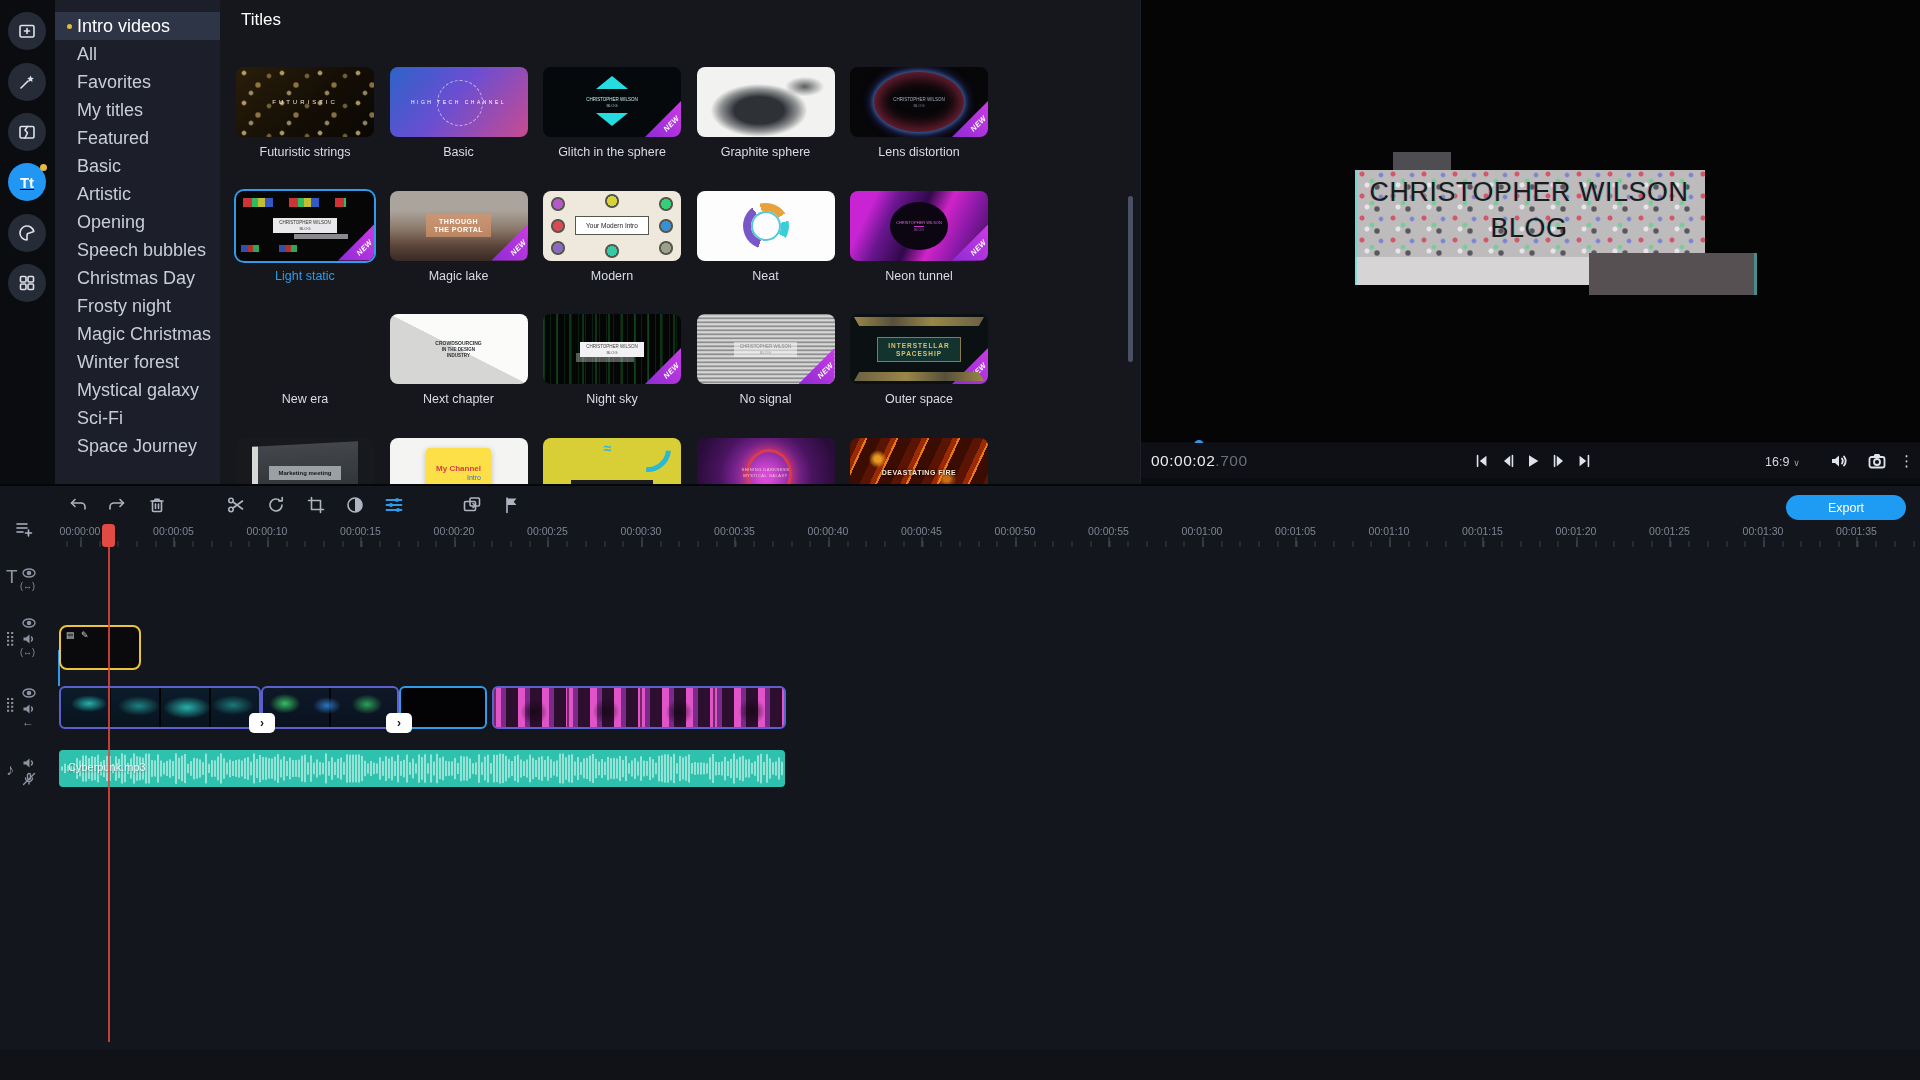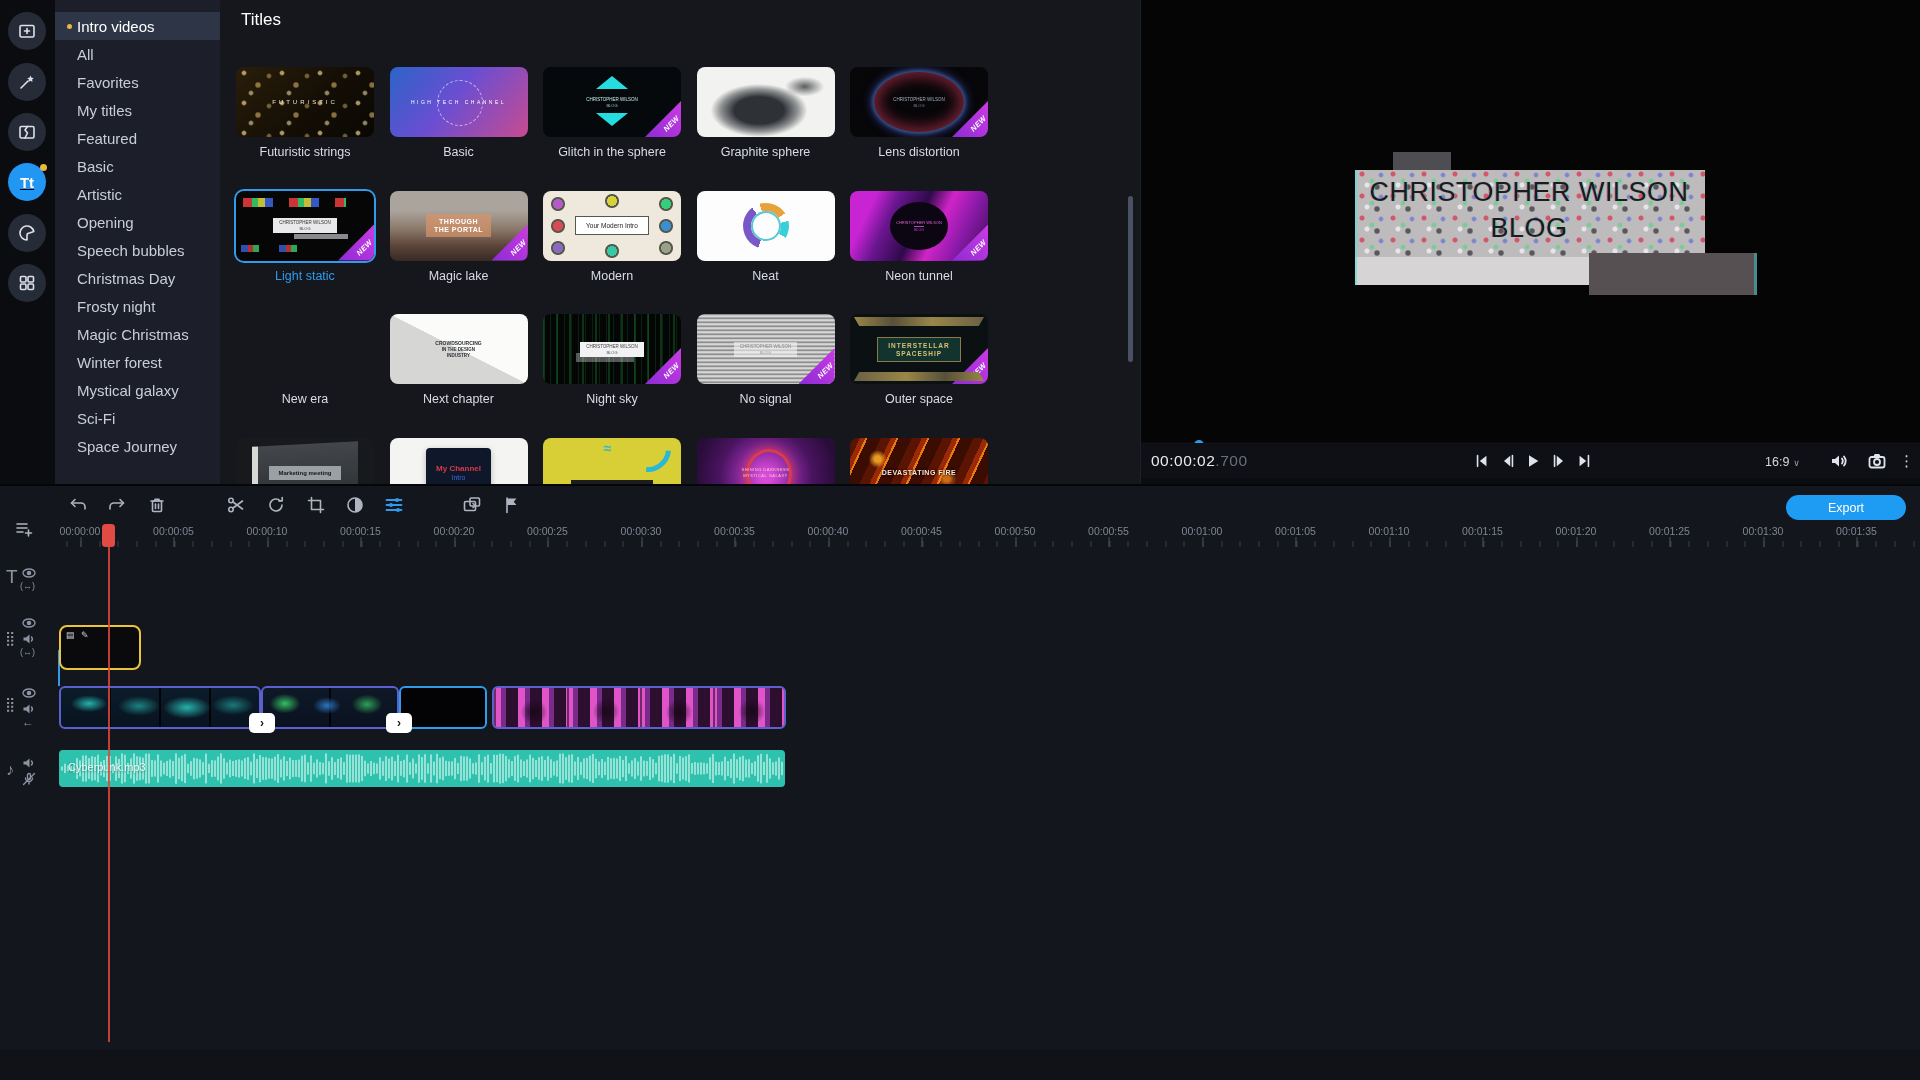--- a/index.html
+++ b/index.html
@@ -11,21 +11,21 @@
   .act-btn{position:absolute;left:8px;width:38px;height:38px;border-radius:50%;background:#262b38;
            display:flex;align-items:center;justify-content:center;}
   .act-btn.sel{background:#2196f3;text-decoration:underline;}
   .act-dot{position:absolute;right:-1px;top:1px;width:7px;height:7px;border-radius:50%;background:#e8b93c;}
   .act-glyph{color:#fff;font-weight:bold;font-size:15px;}
   .ic{stroke:#dde1ea;stroke-width:1.6;fill:none;stroke-linecap:round;stroke-linejoin:round;}
   
   #category-panel{position:absolute;left:55px;top:0;width:165px;height:484px;background:#1c1f2a;overflow:hidden;}
   #cat-list{position:absolute;left:0;top:12px;width:100%;}
   .cat-item{position:relative;height:28px;display:flex;align-items:center;padding-left:22px;
-            color:#c8cdd9;font-size:15px;cursor:default;}
+            color:#c8cdd9;font-size:18px;cursor:default;}
   .cat-item.sel{background:#2e3547;color:#fff;}
   .cat-dot{position:absolute;left:12px;top:11.5px;width:5px;height:5px;border-radius:50%;background:#e8b93c;}
   
   #titles-panel{position:absolute;left:220px;top:0;width:920px;height:484px;background:#15171d;overflow:hidden;}
   #titles-header{position:absolute;left:21px;top:10px;color:#fff;font-size:17px;font-weight:normal;}
   .cell{position:absolute;width:138px;height:100px;}
   .thumb{position:absolute;left:0;top:0;width:138px;height:70px;border-radius:8px;overflow:hidden;background:#222;}
   .cell.selected .thumb{box-shadow:0 0 0 2px #2f9bea;}
   .thumb-label{position:absolute;left:-10px;right:-10px;top:78px;text-align:center;color:#d9dce3;font-size:12.5px;}
   .cell.selected .thumb-label{color:#2f9bea;}
@@ -121,21 +121,21 @@
   .v-outerspace::after{content:"";position:absolute;left:4px;right:4px;bottom:3px;height:9px;
      background:linear-gradient(90deg,#6a6044,#9a8648 40%,#57503a 70%,#9a8648);clip-path:polygon(4% 0,96% 0,100% 100%,0 100%);}
   .v-outerspace .thumb-lines{background:#13332f;border:1px solid #8a7a48;padding:4px 10px;}
   .v-outerspace .l1,.v-outerspace .l2{font-size:6.5px;font-weight:bold;color:#d8c070;letter-spacing:1px;}
   .v-marketing{background:#17191c;}
   .v-marketing::before{content:"";position:absolute;left:16px;top:6px;width:100px;height:62px;
      background:linear-gradient(#43474b,#2a2d30);border-left:6px solid #d8d8d6;transform:skewY(-3deg);}
   .v-marketing .thumb-lines{background:#9aa0a4;padding:4px 9px;}
   .v-marketing .l1{font-size:6px;font-weight:bold;color:#17191c;}
   .v-mychannel{background:#f4f4f2;}
-  .v-mychannel .thumb-lines{background:#0f172a;box-shadow:0 2px 6px rgba(0,0,0,.25);border-radius:4px;padding:16px 10px;}
+  .v-mychannel .thumb-lines{background:#fde047;box-shadow:0 2px 6px rgba(0,0,0,.25);border-radius:4px;padding:16px 10px;align-items:flex-end;}
   .v-mychannel .l1{font-size:8px;font-weight:bold;color:#d83a46;}
   .v-mychannel .l2{font-size:7px;color:#3a6ad8;}
   .v-yourlogo{background:#d8cf36;}
   .v-yourlogo::before{content:"\2248";position:absolute;left:44%;top:2px;color:#28b8d8;font-size:14px;font-weight:bold;}
   .v-yourlogo::after{content:"";position:absolute;right:10px;top:-12px;width:36px;height:36px;border-radius:50%;
      border:5px solid transparent;border-bottom-color:#28b8d8;transform:rotate(-40deg);}
   .v-yourlogo .thumb-text{align-items:flex-end;padding-bottom:10px;}
   .v-yourlogo .thumb-lines{background:#1d1d1f;padding:4px 9px;}
   .v-yourlogo .l1{font-size:9px;font-weight:800;color:#fff;letter-spacing:1px;}
   .v-galaxy{background:radial-gradient(circle at 50% 55%,#d84ad8 0 6px,#8a2aa0 26px,#4a1460 46px,#2a0c3a 70px),#2a0c3a;}

